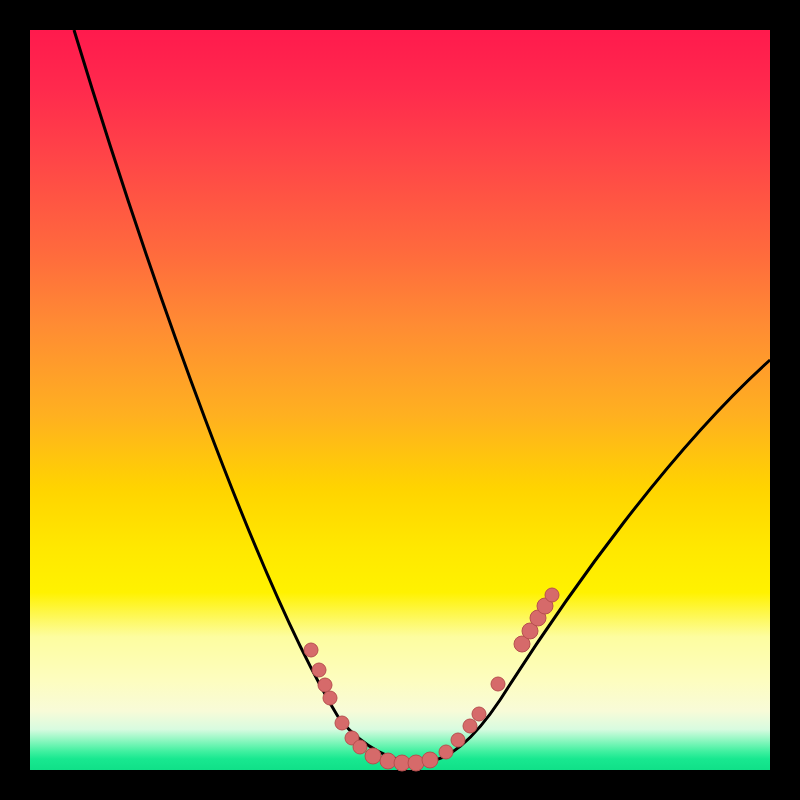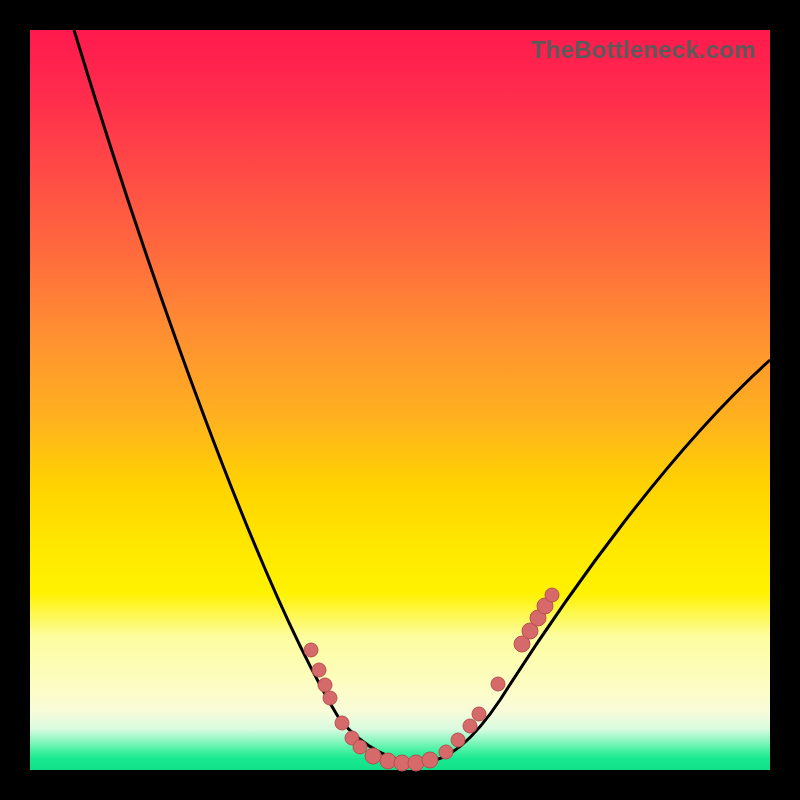--- a/index.html
+++ b/index.html
@@ -65,21 +65,20 @@
     height: 740px;
     overflow: visible;
   }
 </style>
 </head>
 <body>
 
 <div class="frame">
   <div class="plot">
 
-    <div class="watermark">TheBottleneck.com</div>
 
     <svg class="curve" viewBox="0 0 740 740" preserveAspectRatio="none">
 
       <path fill="none" stroke="#000" d="M 44 0 C 120 250, 230 560, 310 690 Q 350 735, 395 732 Q 430 730, 470 670 C 540 560, 640 420, 740 330" stroke-width="3"></path>
 
       <path d="M 395 732 Q 430 730, 470 670 C 540 560, 640 420, 740 330" fill="none" stroke="#000" stroke-width="1.6"></path>
 
       <g fill="#d66a6a" stroke="#b74f4f" stroke-width="1">
         <circle cx="281" cy="620" r="7"></circle>
         <circle cx="289" cy="640" r="7"></circle>

